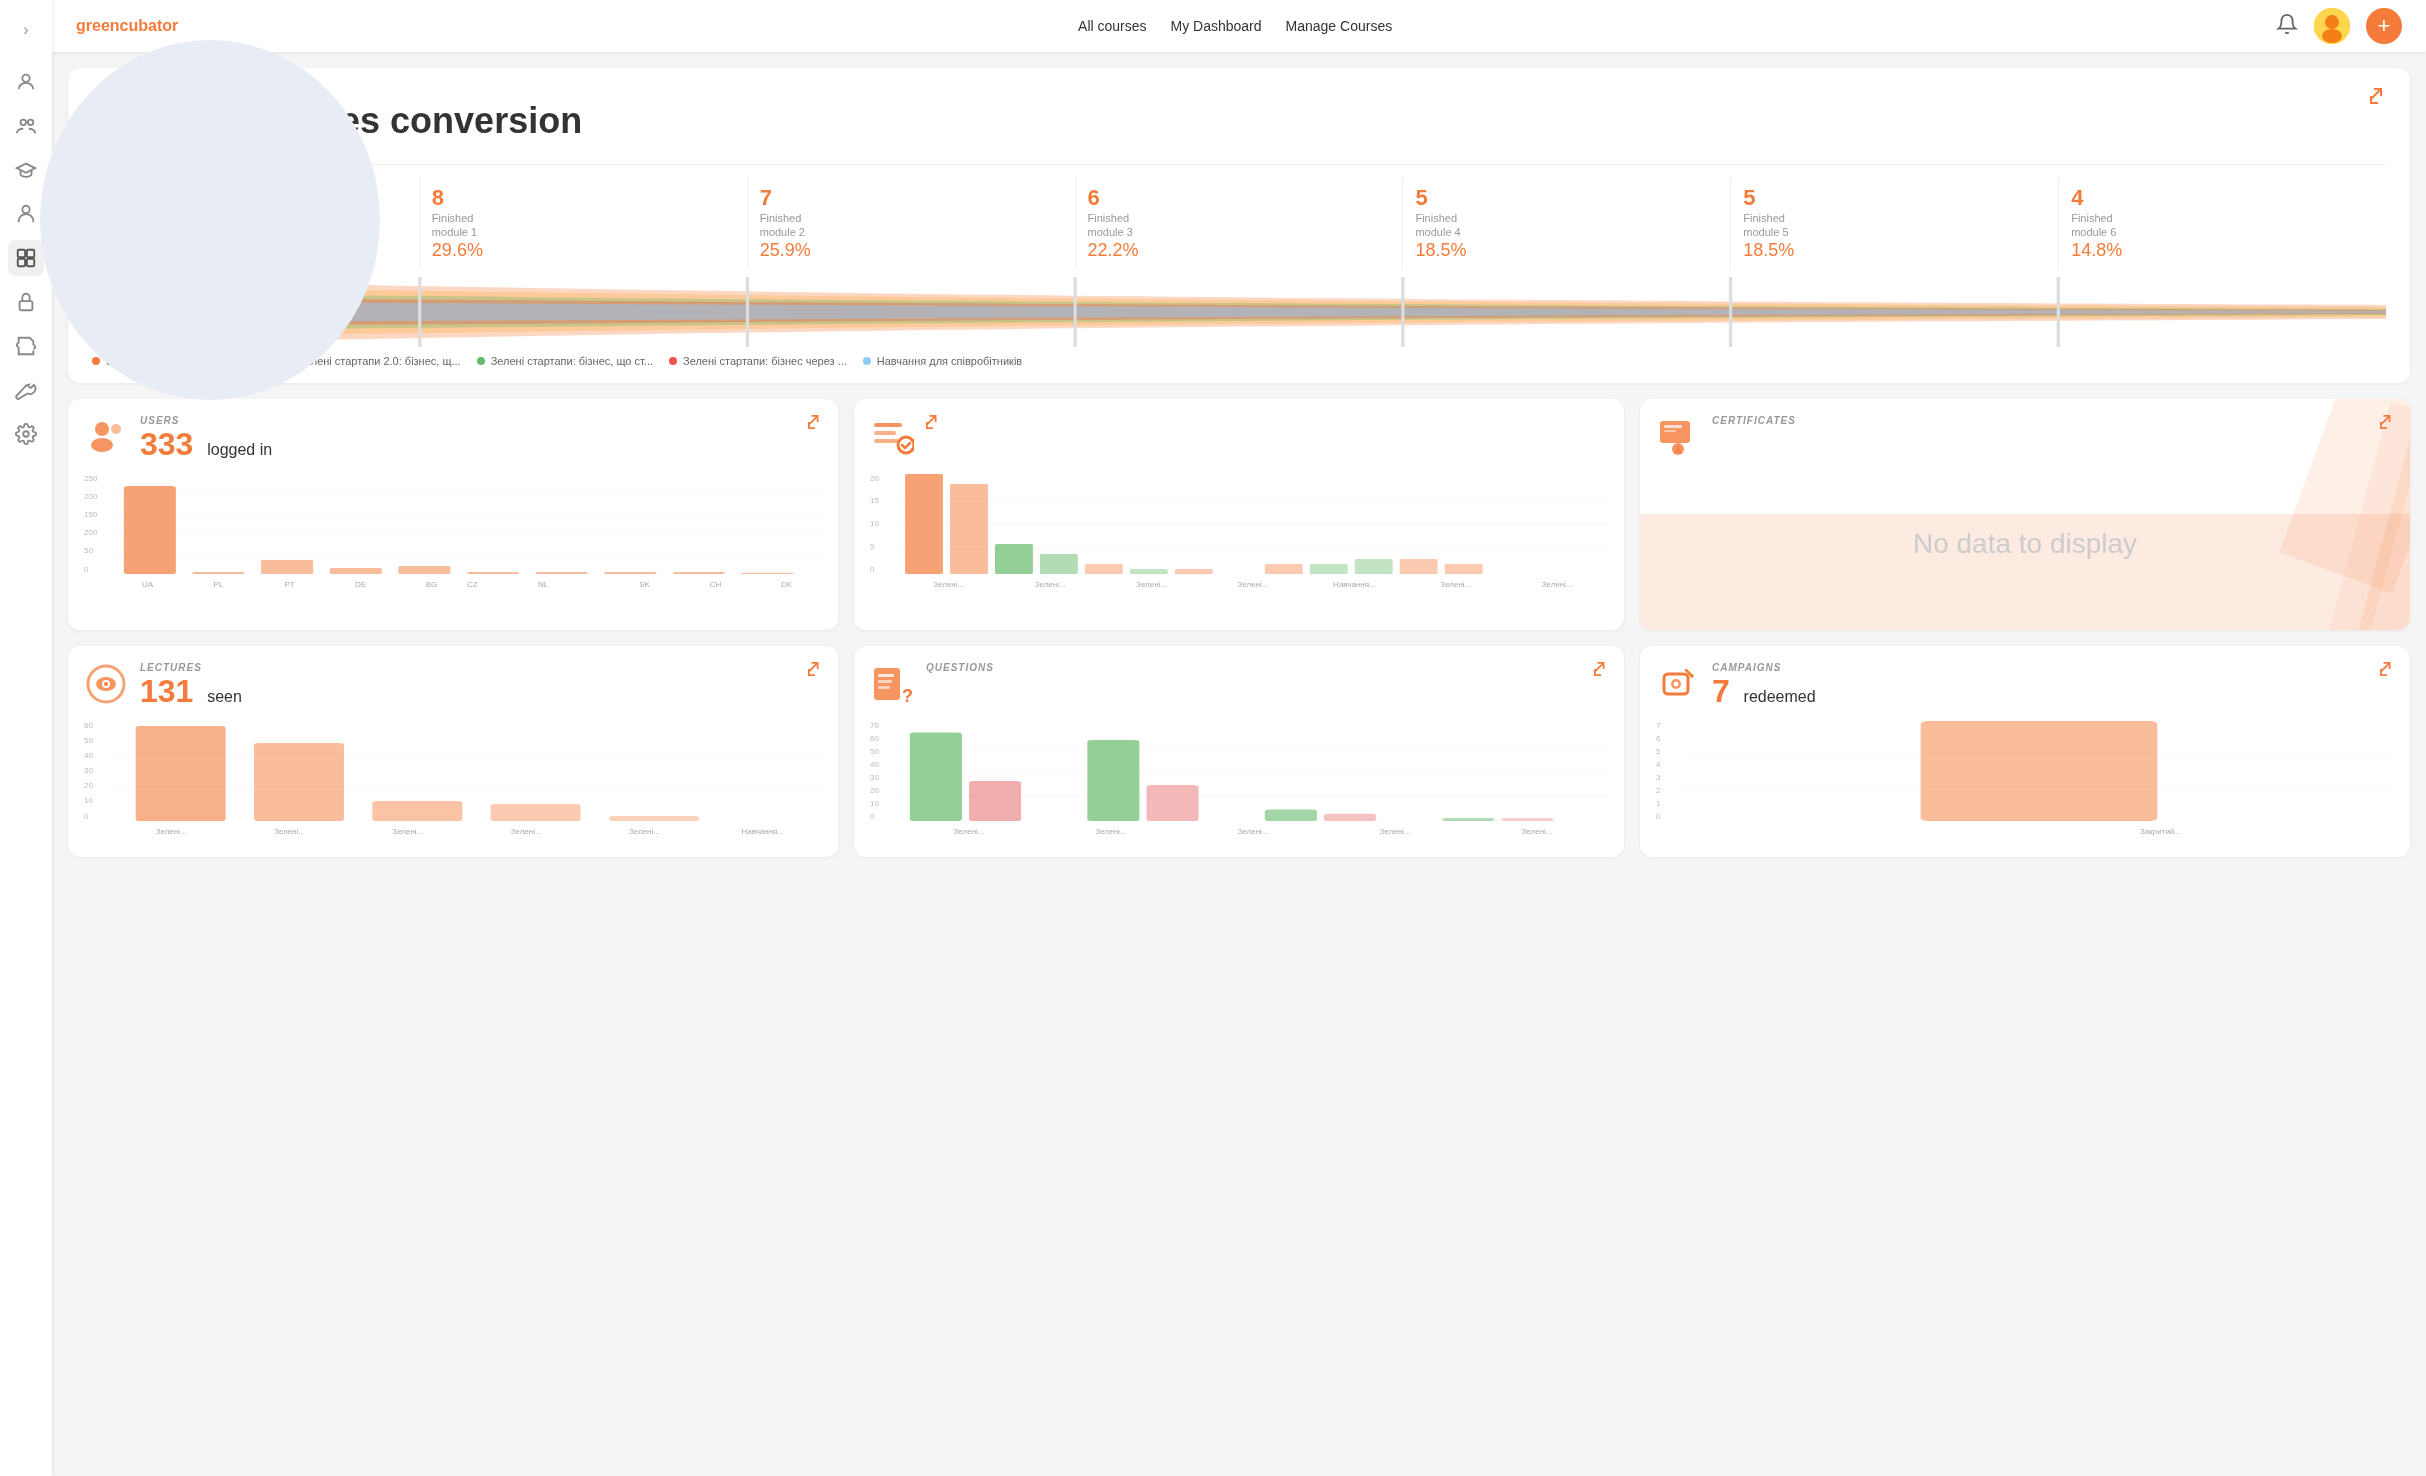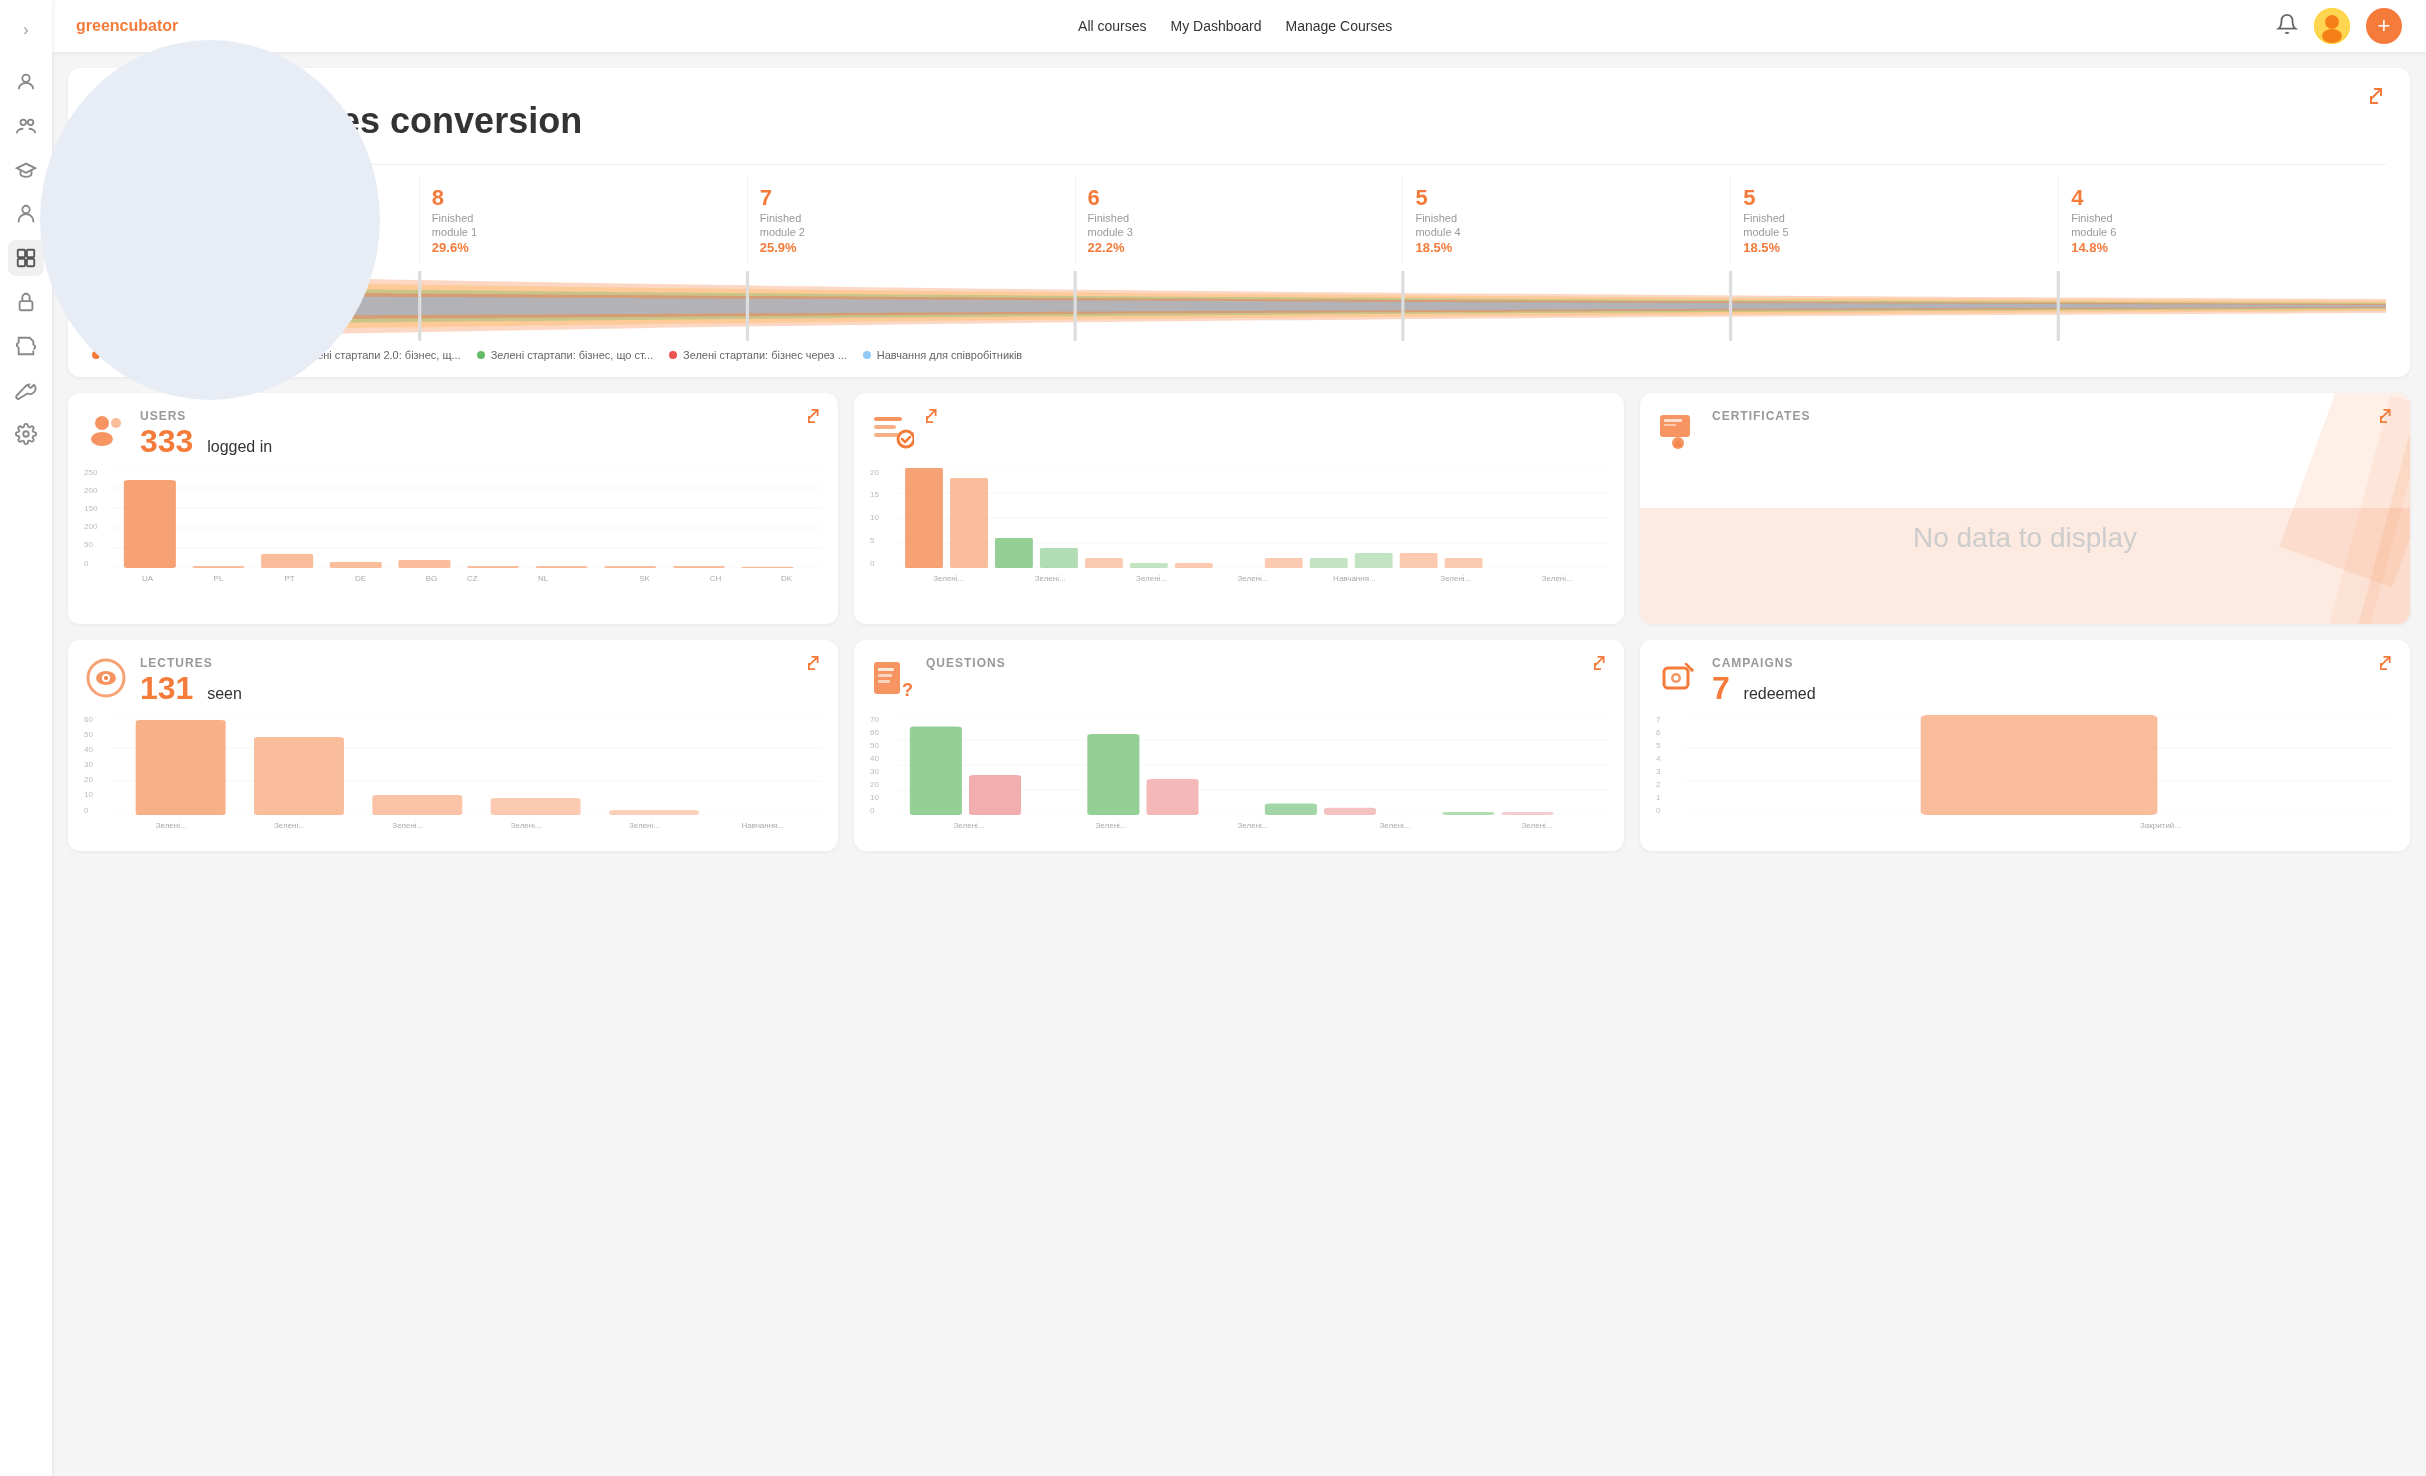--- a/index.html
+++ b/index.html
@@ -69,21 +69,21 @@
     .funnel-title { font-size: 36px; font-weight: 700; color: #333; display: flex; align-items: center; gap: 8px; }
     .funnel-title span.num { color: #f47b3a; }
     .funnel-expand { margin-left: auto; color: #f47b3a; font-size: 16px; cursor: pointer; }
 
     
     .funnel-stats { display: flex; gap: 0; border-top: 1px solid #f0f0f0; padding-top: 12px; }
     .funnel-stat { flex: 1; padding: 8px 12px; border-right: 1px solid #f0f0f0; }
     .funnel-stat:last-child { border-right: none; }
     .funnel-stat-num { font-size: 22px; font-weight: 700; color: #f47b3a; }
     .funnel-stat-label { font-size: 11px; color: #999; line-height: 1.3; }
-    .funnel-stat-pct { font-size: 13px; color: #f47b3a; font-weight: 700; }
+    .funnel-stat-pct { font-size: 18px; color: #f47b3a; font-weight: 400; }
 
     
     .funnel-legend { display: flex; gap: 16px; flex-wrap: wrap; margin-top: 4px; }
     .legend-item { display: flex; align-items: center; gap: 6px; font-size: 11px; color: #666; }
     .legend-dot { width: 8px; height: 8px; border-radius: 50%; }
 
     
     .cards-grid { display: grid; grid-template-columns: 1fr 1fr 1fr; gap: 16px; }
 
     
@@ -91,21 +91,21 @@
       background: #fff;
       border-radius: 12px;
       padding: 16px;
       box-shadow: 0 1px 4px rgba(0,0,0,0.06);
       position: relative;
       overflow: hidden;
     }
     .widget-header { display: flex; align-items: flex-start; gap: 12px; margin-bottom: 8px; }
     .widget-icon { color: #f47b3a; font-size: 28px; }
     .widget-title-area { flex: 1; }
-    .widget-label { font-size: 12px; color: #999; font-weight: 600; letter-spacing: 1px; text-transform: uppercase; }
+    .widget-label { font-size: 10px; color: #999; font-weight: 600; letter-spacing: 1px; text-transform: uppercase; font-style: italic; }
     .widget-title { font-size: 28px; font-weight: 700; color: #333; }
     .widget-expand { color: #f47b3a; font-size: 14px; cursor: pointer; }
 
     
     .no-data { display: flex; align-items: center; justify-content: center; height: 140px; color: #ccc; font-size: 28px; font-weight: 300; }
 
     
     .certificates-card { position: relative; }
     .certificates-card::before {
       content: '';

